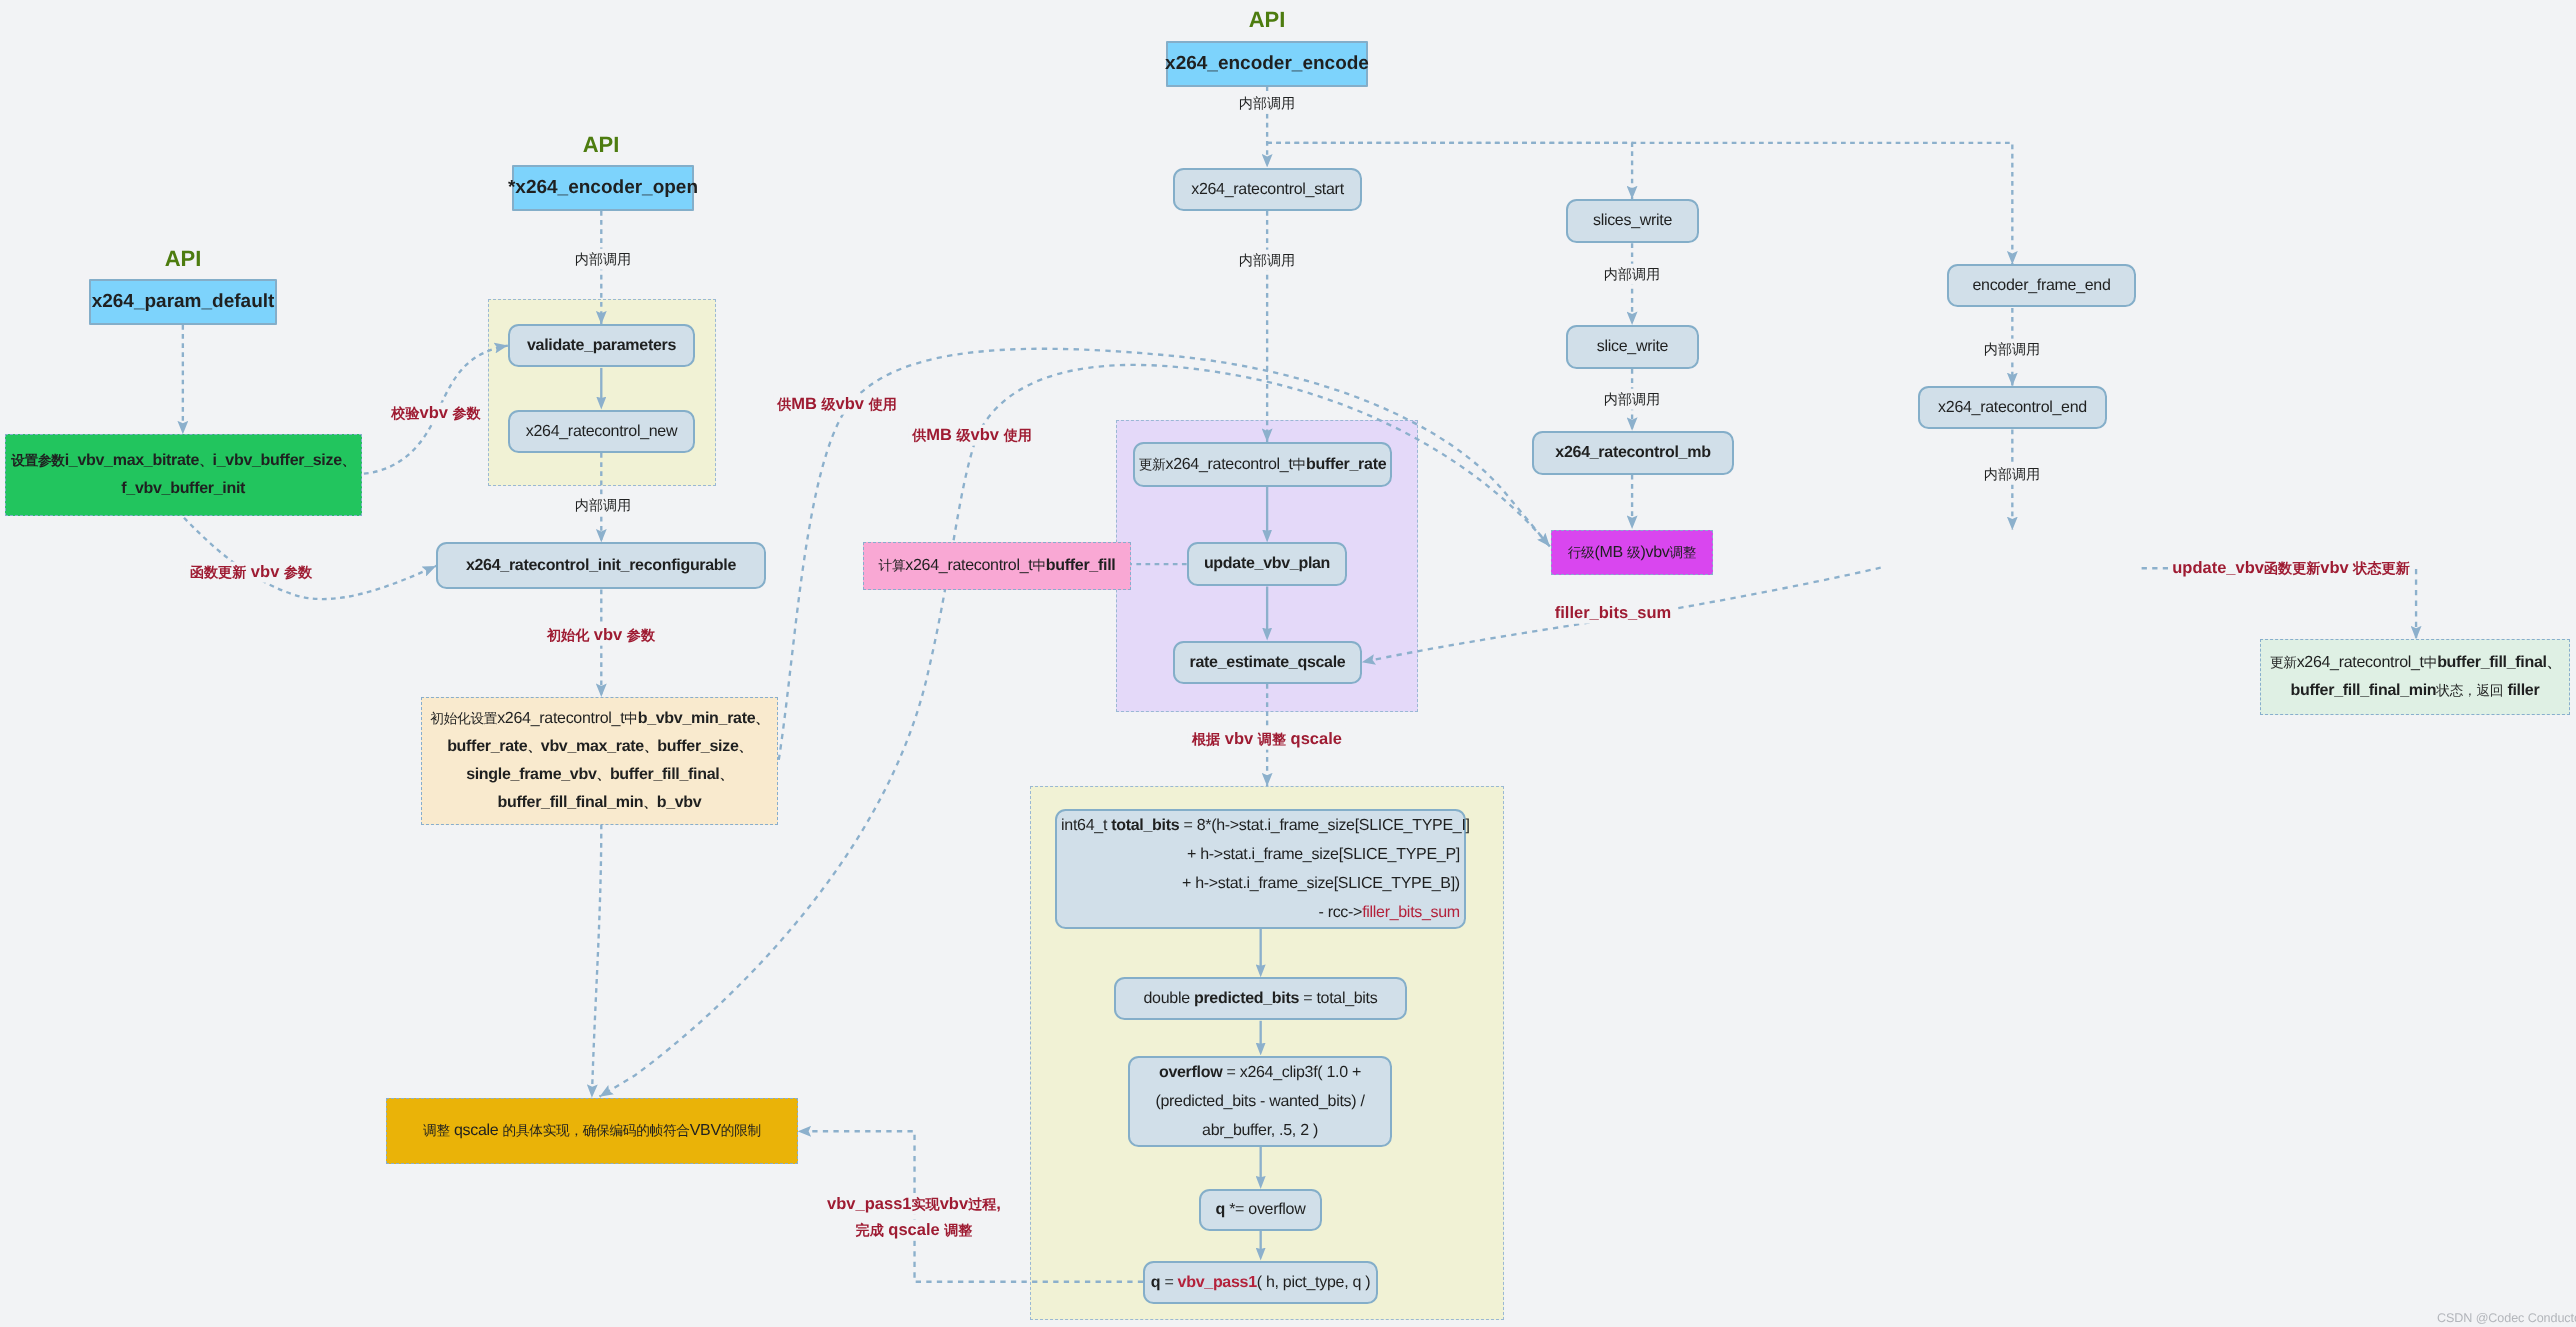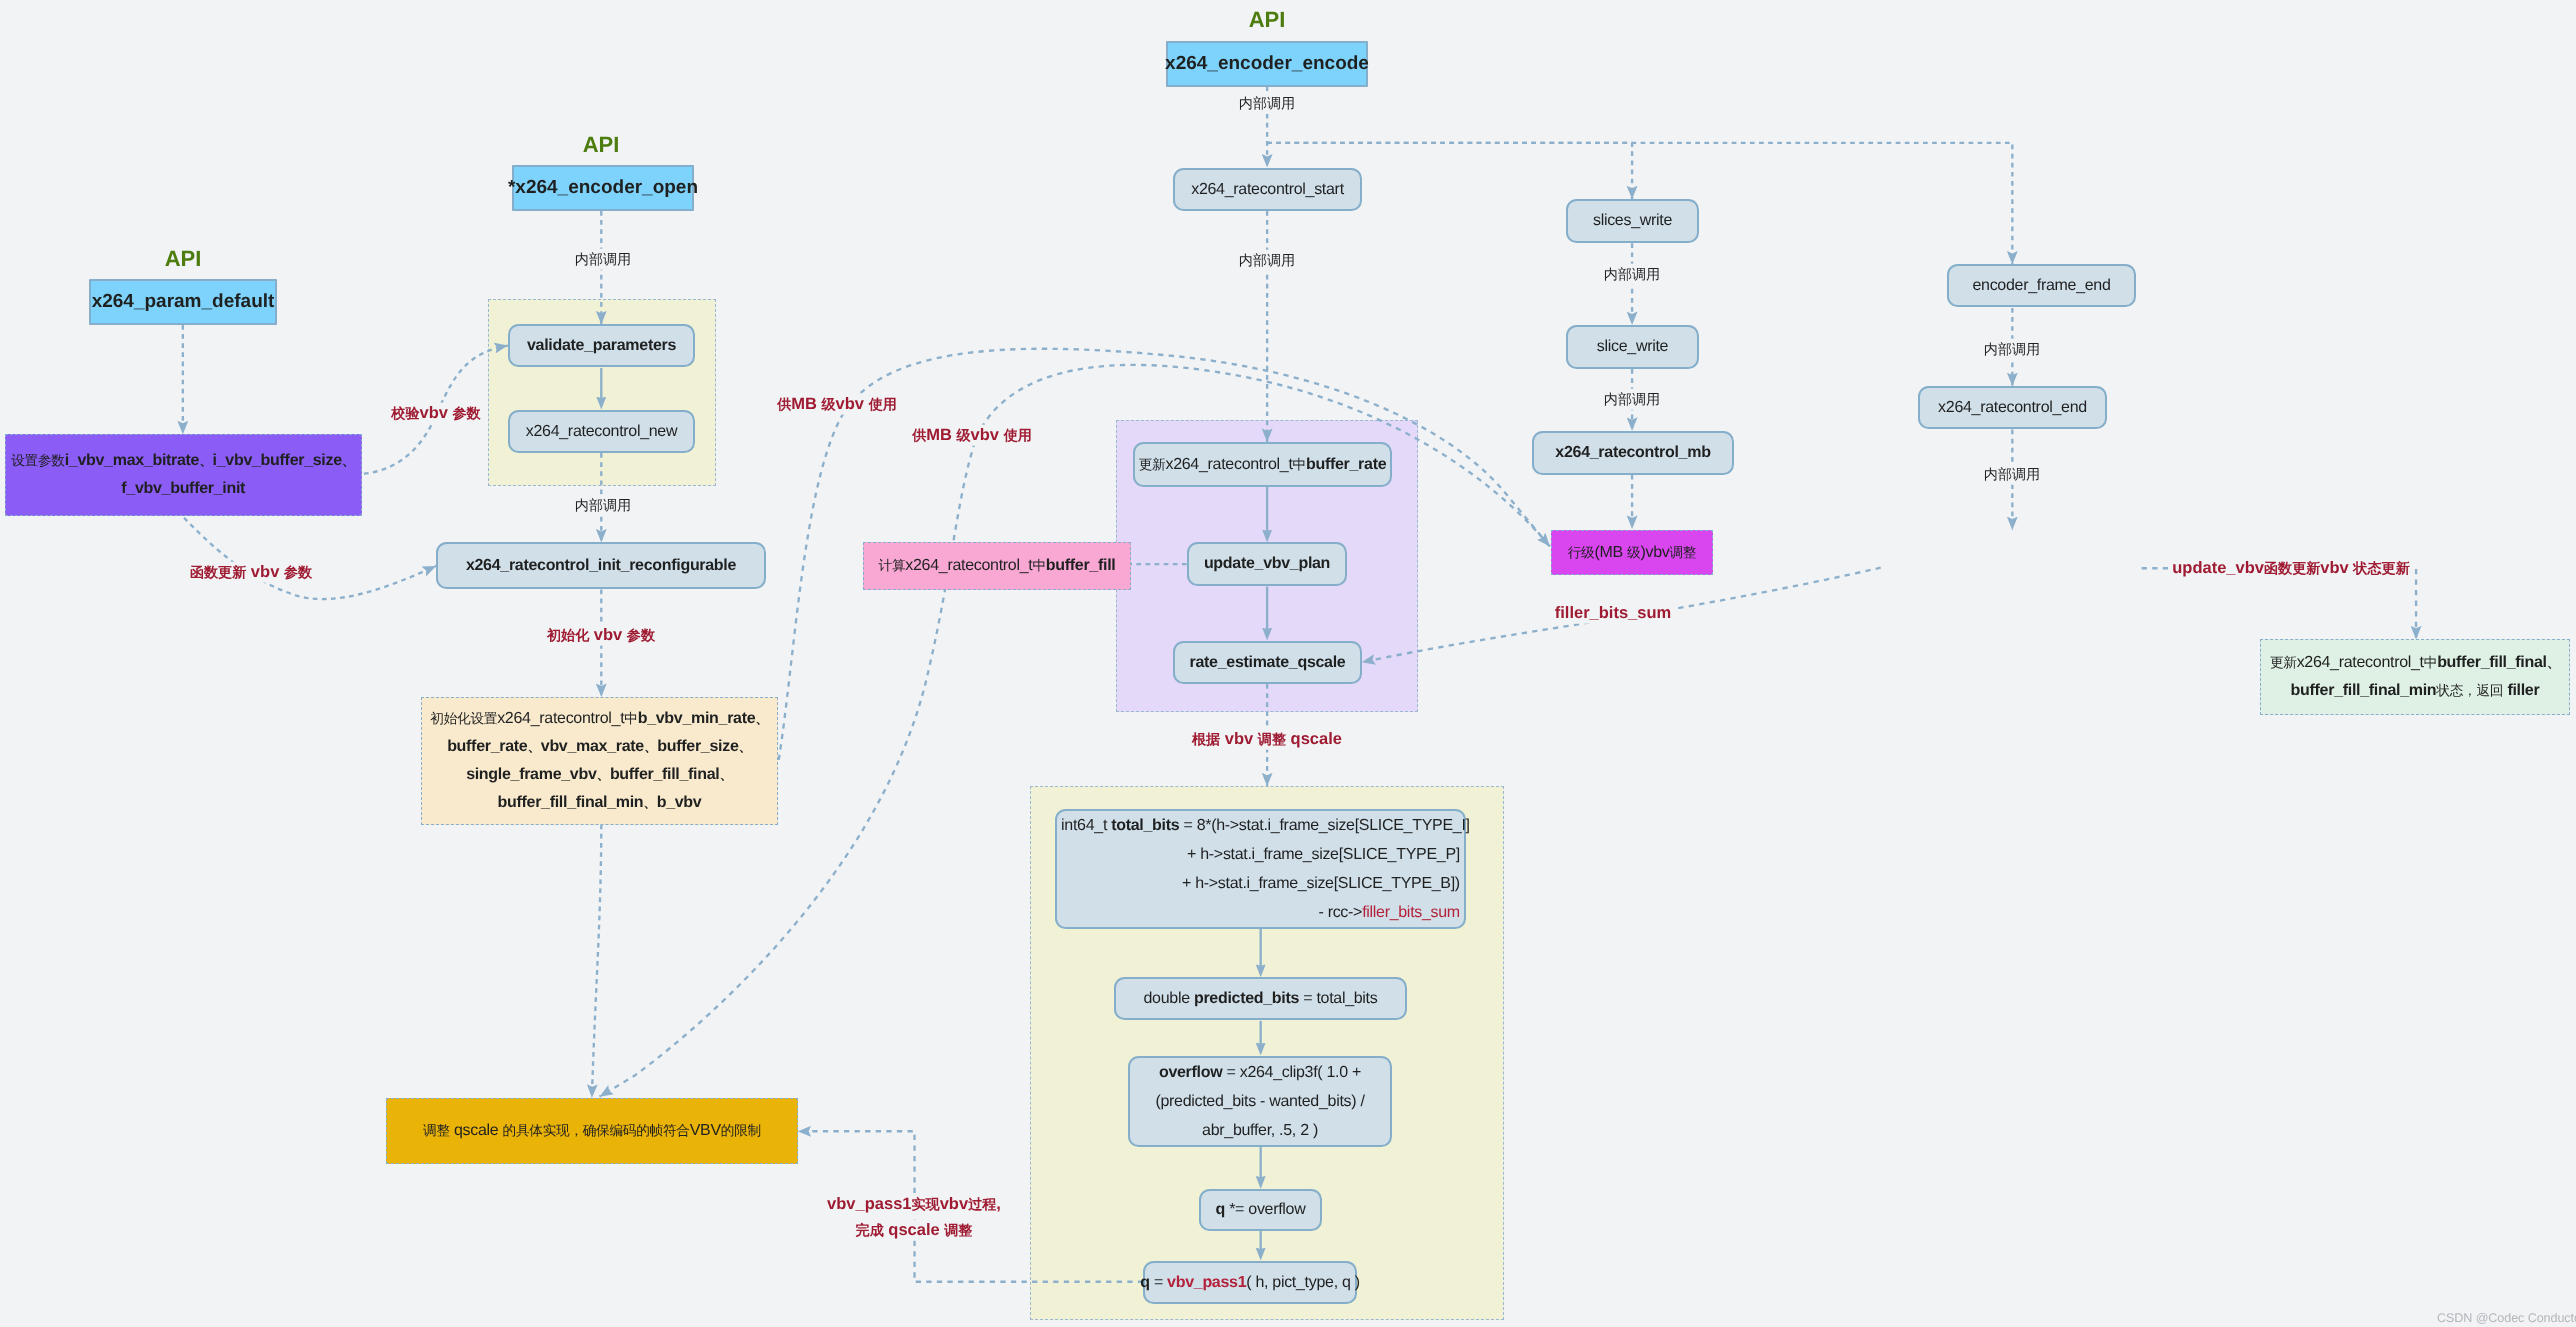--- a/index.html
+++ b/index.html
@@ -23,21 +23,21 @@
     background:#d1dfe9;border:2.1px solid #84aec9;border-radius:10.6px;
     font-size:16px;line-height:1.82;letter-spacing:-0.3px;
   }
   .proc.bold{font-weight:bold;}
   .api{
     background:#7dd3fc;border:2.1px solid #84aec9;border-radius:1px;
     font-size:19px;font-weight:bold;
   }
   
   .note{border:1.2px dashed #88aecd;font-size:16px;line-height:1.74;letter-spacing:-0.3px;}
-  .note.y{background:#8b5cf6;}
+  .note.y{background:#22c55e;font-weight:bold;}
   .note.o{background:#f9eace;}
   .note.g{background:#dff0e4;}
   .note.p{background:#d946ef;}
   .note.gray{background:#f9a8d4;margin-left:44px;}
   .note.beige{background:#eab308;}
   .sub{position:absolute;box-sizing:border-box;border:1.2px dashed #9ab8d4;z-index:1;}
   .sub.y{background:#f1f2d5;}
   .sub.v{background:#e4d9f9;}
   .sub.y2{background:#f1f2d5;}
   .lbl{position:absolute;z-index:4;font-size:16.5px;color:#1f2020;white-space:nowrap;background:#f2f3f5;padding:0.6px 4.1px;transform:translate(-50%,-50%);line-height:1.18;}
@@ -171,21 +171,21 @@
   <div class="node proc" style="left:1128px;top:1056px;width:264px;height:91px;flex-direction:column;justify-content:center;">
     <div><b>overflow</b><span> = x264_clip3f( 1.0 +</span></div>
     <div>(predicted_bits - wanted_bits) /</div>
     <div>abr_buffer, .5, 2 )</div>
   </div>
 
   <div class="node proc" style="left:1199px;top:1189px;width:123px;height:42px;">
     <span><b>q</b><span> *= overflow</span></span>
   </div>
 
-  <div class="node proc" style="left:1143px;top:1261px;width:214px;height:43px;">
+  <div class="node proc" style="left:1143px;top:1261px;width:235px;height:43px;">
     <span><b>q</b><span> = </span><b class="red">vbv_pass1</b><span>( h, pict_type, q )</span></span>
   </div>
 
 
   <div class="node note y" style="left:4.7px;top:434px;width:357px;height:82px;flex-direction:column;justify-content:center;">
     <div><span><span class="cjk">设置参数</span></span><b>i_vbv_max_bitrate<span class="cjk">、</span>i_vbv_buffer_size<span class="cjk">、</span></b></div>
     <div><b>f_vbv_buffer_init</b></div>
   </div>
 
   <div class="node note o" style="left:421px;top:697px;width:357px;height:128px;flex-direction:column;justify-content:center;">

